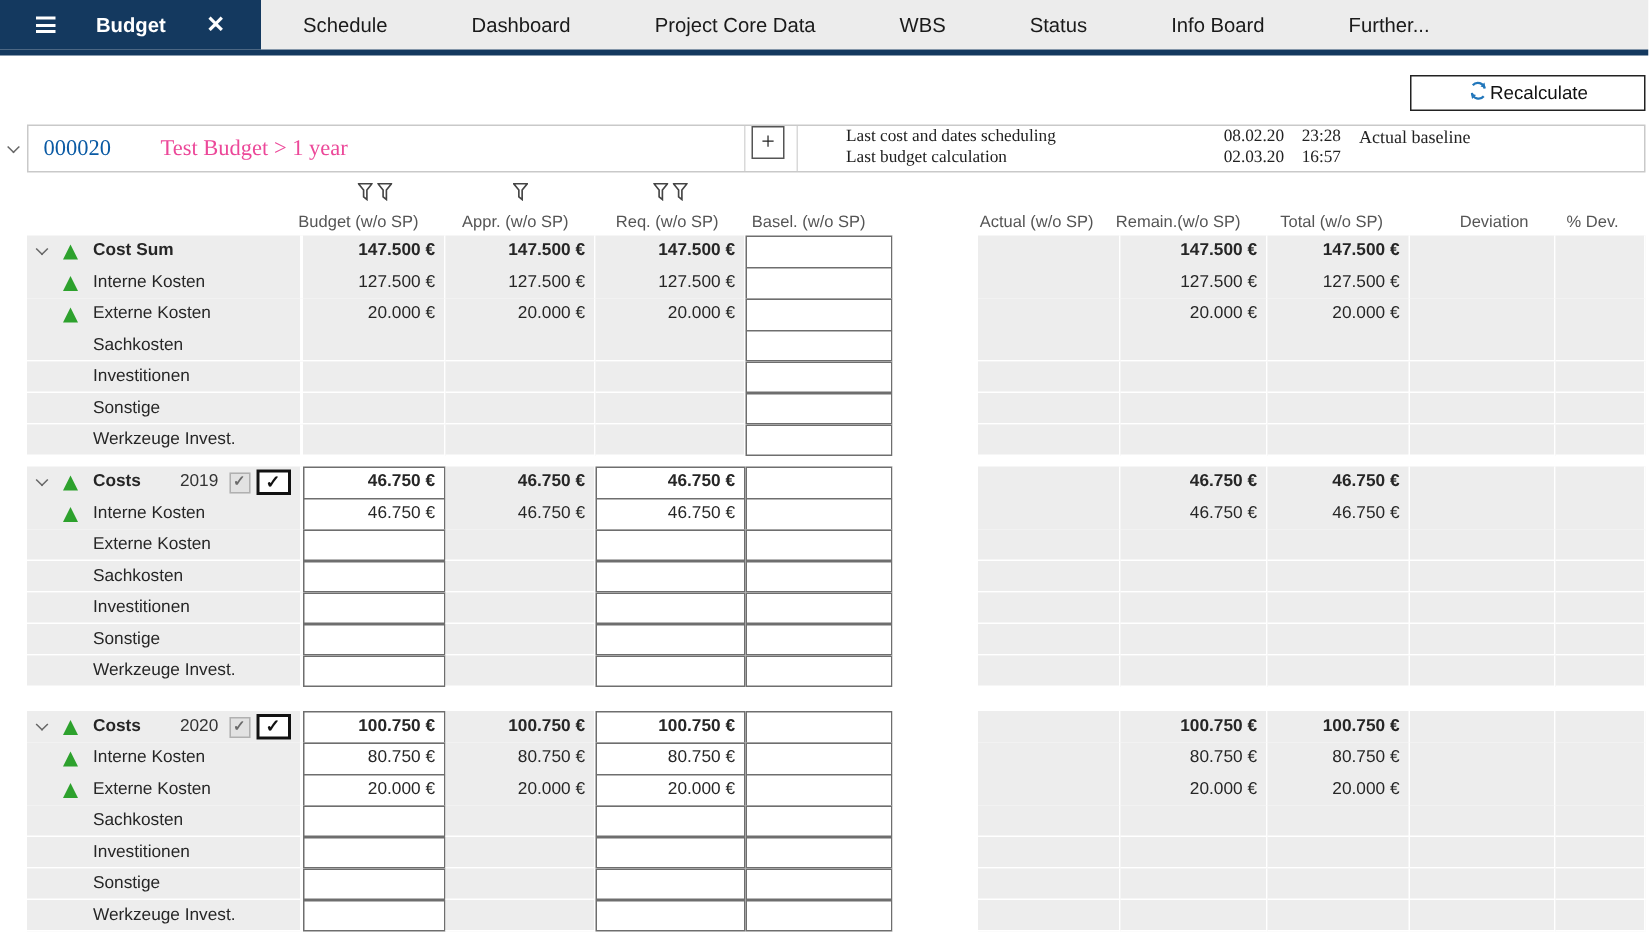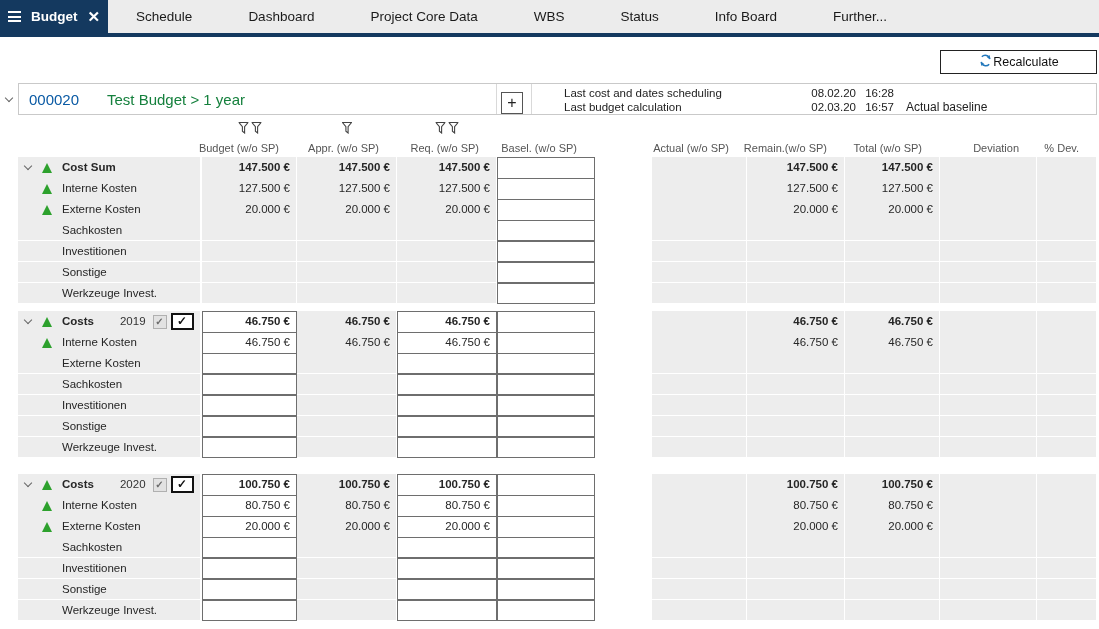--- a/index.html
+++ b/index.html
@@ -3,41 +3,41 @@
 <meta charset="utf-8">
 <title>Budget</title>
 <style>
   * { box-sizing: border-box; }
   html,body { margin:0; padding:0; width:1099px; height:629px; overflow:hidden;
               background:#fff; font-family:"Liberation Sans", sans-serif; }
 
   
   .tabbar { display:flex; height:33px; background:#ececec; }
   .tab { display:flex; align-items:center; padding:0 28px; font-size:13.5px; color:#1a1a1a; cursor:default; white-space:nowrap; }
-  .tab.active { background:#14395f; color:#fff; font-weight:bold; padding:0 8px; gap:10px; }
+  .tab.active { background:#14395f; color:#fff; font-weight:bold; padding:0 24px; gap:27px; }
   .hamb { display:inline-flex; flex-direction:column; gap:2.5px; }
   .hamb i { display:block; width:13px; height:2px; background:#fff; }
   .tabclose { font-size:15px; font-weight:bold; line-height:1; }
   .navline { height:4px; background:#14395f; }
 
   
   .toolbar { height:46px; position:relative; }
   .recalc { position:absolute; right:2px; top:13px; width:157px; height:24px; background:#fff;
             border:1px solid #222; display:flex; align-items:center; justify-content:center; gap:0;
             font-size:12.5px; color:#111; }
 
   
   .band-row { display:flex; align-items:center; }
   .pre-chev { width:18px; display:flex; justify-content:center; }
   .chevicon { width:6px; height:6px; border-right:1.6px solid #666; border-bottom:1.6px solid #666;
               transform:rotate(45deg); margin-top:-3px; display:inline-block; }
-  .band { flex:1; height:32px; margin-right:2px; border:1px solid #c9c9c9; display:flex; align-items:flex-end; background:#fff; }
+  .band { flex:1; height:32px; margin-right:2px; border:1px solid #c9c9c9; display:flex; align-items:flex-start; background:#fff;font-family:Liberation Serif, serif; }
   .title-area { display:flex; align-items:center; width:478px; height:100%; border-right:1px solid #d9d9d9; }
   .proj-id { color:#0a5aa4; font-size:15px; margin-left:10px; width:78px; }
-  .proj-title { color:#15803d; font-size:15px; }
+  .proj-title { color:#ec4899; font-size:15px; }
   .plusbtn { width:22px; height:22px; border:1px solid #555; margin-left:4px; display:flex; align-items:center;
              justify-content:center; font-size:16px; color:#222; background:#fff; }
   .band-sep { width:1px; align-self:stretch; background:#d9d9d9; margin-left:8px; }
   .meta { margin-left:32px; display:grid; grid-template-columns:240px 52px 38px; font-size:11.5px;
           color:#222; line-height:14px; }
   .meta .num { text-align:right; }
   .baseline { margin-left:12px; font-size:12px; color:#222; }
 
   
   .tablewrap { margin-left:18px; margin-top:4px; }
@@ -109,21 +109,21 @@
   <div class="band">
     <div class="title-area">
       <span class="proj-id">000020</span>
       <span class="proj-title">Test Budget &gt; 1 year</span>
     </div>
     <div class="plusbtn">+</div>
     <div class="band-sep"></div>
     <div class="meta">
       <span>Last cost and dates scheduling</span>
       <span class="num">08.02.20</span>
-      <span class="num">16:28</span>
+      <span class="num">23:28</span>
       <span>Last budget calculation</span>
       <span class="num">02.03.20</span>
       <span class="num">16:57</span>
     </div>
     <span class="baseline">Actual baseline</span>
   </div>
 </div>
 
 <div class="tablewrap">
   <div class="header-row" id="header-row">

